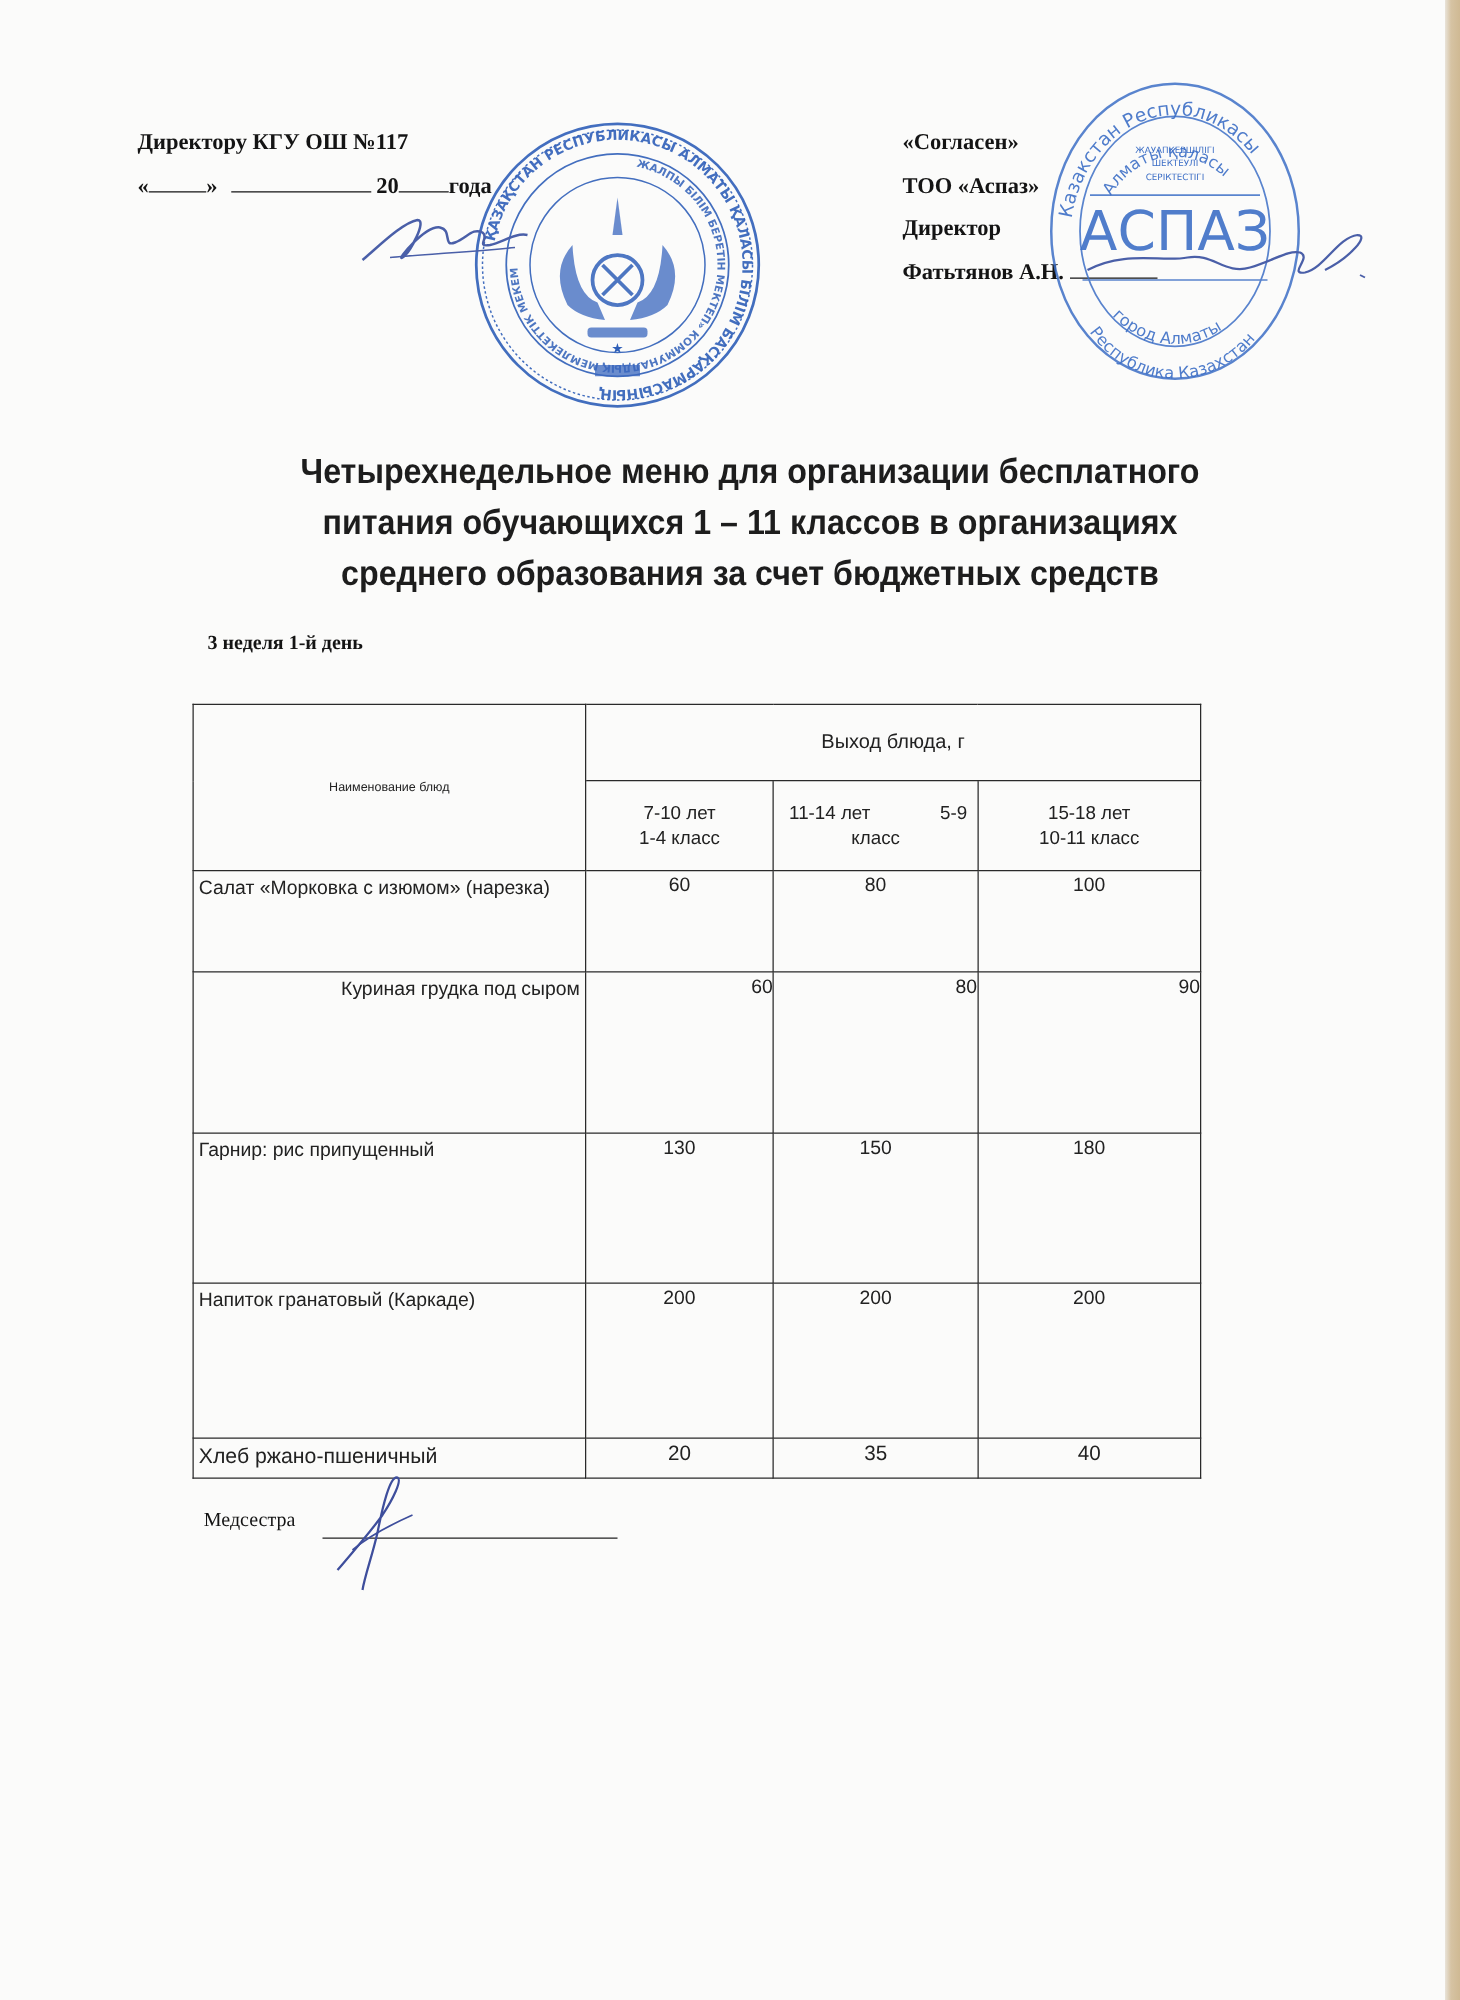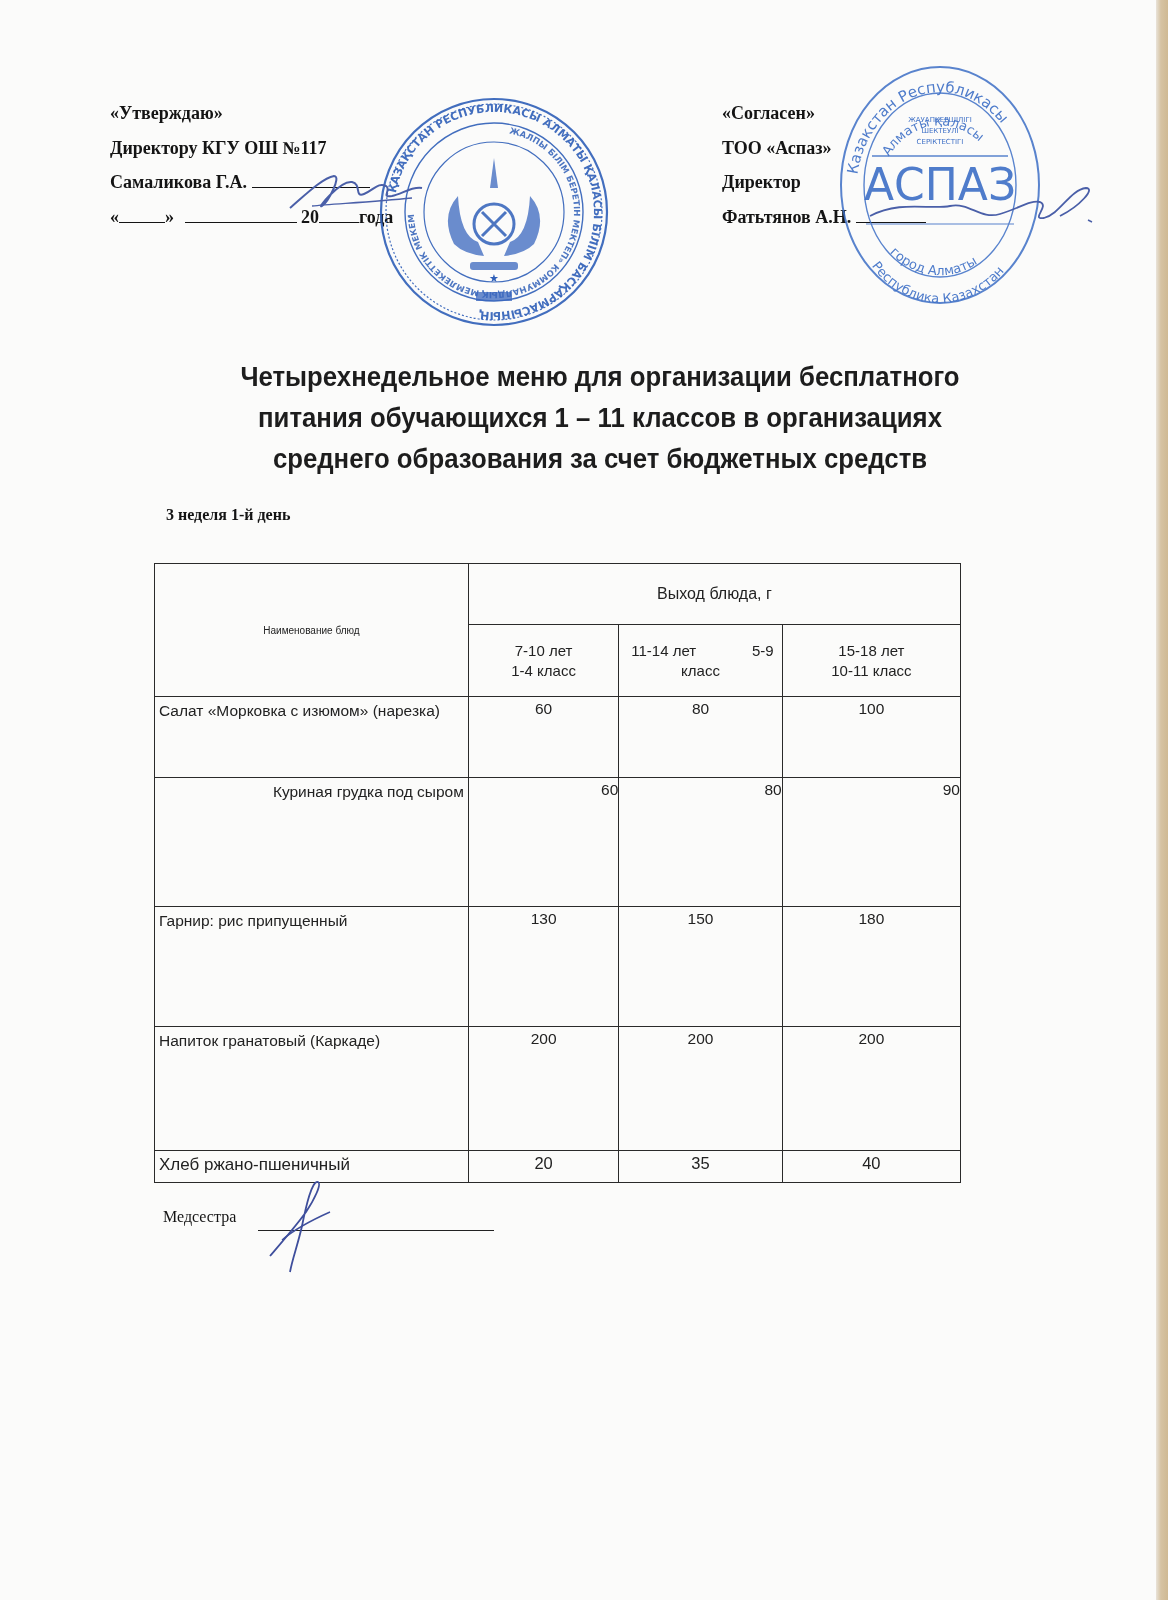--- a/index.html
+++ b/index.html
@@ -52,26 +52,21 @@
 
   .nurse { position: absolute; left: 163px; top: 1208px; font-size: 16px; font-family: "Liberation Serif", serif; }
   .nurse-line { position: absolute; left: 258px; top: 1230px; width: 236px; border-bottom: 1.3px solid #222; }
 </style>
 </head>
 <body>
 
 <div class="paper-edge"></div>
 
 <div class="header-block header-left">
-  <div>«Утверждаю»</div>
   <div>Директору КГУ ОШ №117</div>
-  <div>
-    <span>Самаликова Г.А.</span>
-    <span class="ul" style="width:118px"></span>
-  </div>
   <div>
     <span>«</span><span class="ul" style="width:46px"></span><span>»</span>
     <span class="ul" style="width:112px;margin-left:6px"></span>
     <span>20</span><span class="ul" style="width:40px"></span><span>года</span>
   </div>
 </div>
 
 <div class="header-block header-right">
   <div>«Согласен»</div>
   <div>ТОО «Аспаз»</div>

